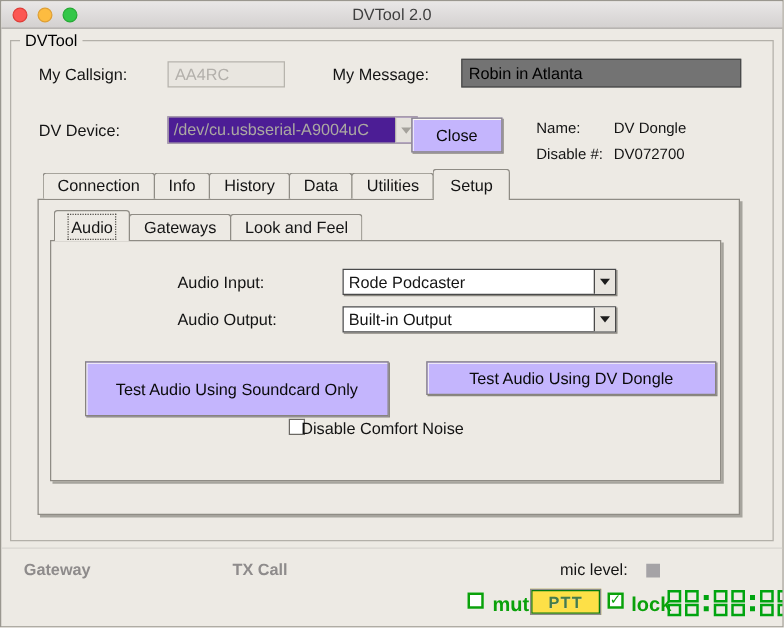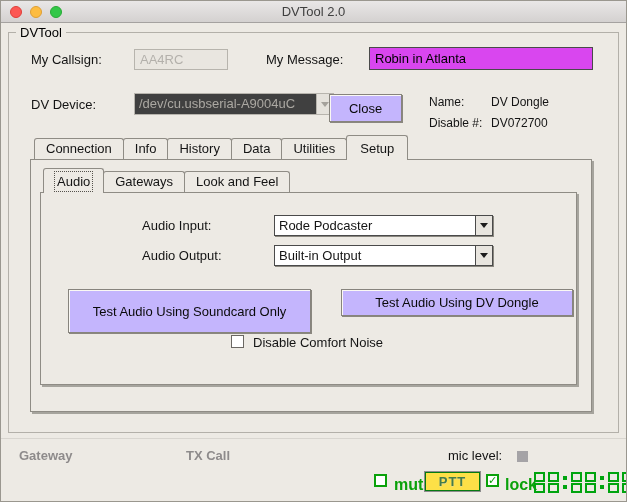--- a/index.html
+++ b/index.html
@@ -41,42 +41,42 @@
 
   
   input.txt {
     position:absolute; font:13px "Liberation Sans","DejaVu Sans",sans-serif;
     padding:0 5px; outline:none;
   }
   .txt.disabled {
     background:#e9e6e0; border:1px solid #b7b4ad; color:#b3b0ab;
   }
   .txt.active {
-    background:#d946ef; border:1px solid #4a4a4a; color:#000;
+    background:#737373; border:1px solid #4a4a4a; color:#000;
   }
 
   .combo {
     position:absolute; display:flex; align-items:stretch;
     background:#fff; border:1px solid #4a4a4a;
     box-shadow:1px 1px 0 #8a877f;
   }
   .combo .val {
     flex:1; overflow:hidden; white-space:nowrap;
     padding:0 4px; line-height:19px;
   }
   .combo .arrow-btn {
     width:17px; background:#e8e5df; border-left:1px solid #4a4a4a;
     display:flex; align-items:center; justify-content:center;
   }
   .tri {
     width:0; height:0;
     border-left:4px solid transparent; border-right:4px solid transparent;
     border-top:5px solid #1c1c1c;
   }
-  .combo.disabled { background:#404040; border-color:#b7b4ad; box-shadow:none; }
+  .combo.disabled { background:#4c1d95; border-color:#b7b4ad; box-shadow:none; }
   .combo.disabled .val { color:#aba8a2; }
   .combo.disabled .arrow-btn { border-left-color:#b7b4ad; background:#e5e2dc; }
   .combo.disabled .tri { border-top-color:#a4a19b; }
 
   .btn {
     position:absolute; background:#c4b5fd; border:1px solid #87847d;
     box-shadow:inset 1px 1px 0 #faf8f4, 1px 1px 0 #8a877f;
     font:13px "Liberation Sans","DejaVu Sans",sans-serif; color:#0a0a0a;
     display:flex; align-items:center; justify-content:center;
     cursor:default;
@@ -195,21 +195,21 @@
     <span class="val">Built-in Output</span>
     <span class="arrow-btn">
         <i class="tri"></i>
       </span>
   </div>
 
   <button class="btn" style="left:67px; top:288px; width:243px; height:44px;">Test Audio Using Soundcard Only</button>
   <button class="btn" style="left:340px; top:288px; width:232px; height:27px;">Test Audio Using DV Dongle</button>
 
   <span class="chk" style="left:230px; top:334px;"></span>
-  <span class="lbl" style="left:252px; top:334px;">Disable Comfort Noise</span>
+  <span class="lbl" style="left:240px; top:334px;">Disable Comfort Noise</span>
 
   <div class="divider"></div>
   <span class="lbl status-gray" style="left:18px; top:447px;">Gateway</span>
   <span class="lbl status-gray" style="left:185px; top:447px;">TX Call</span>
   <span class="lbl" style="left:447px; top:447px;">mic level:</span>
   <span class="mic-box" style="left:516px; top:450px;"></span>
 
   <span class="chk green" style="left:373px; top:473px;"></span>
   <span class="lbl green-lbl" style="left:393px; top:475px;">mute</span>
 

